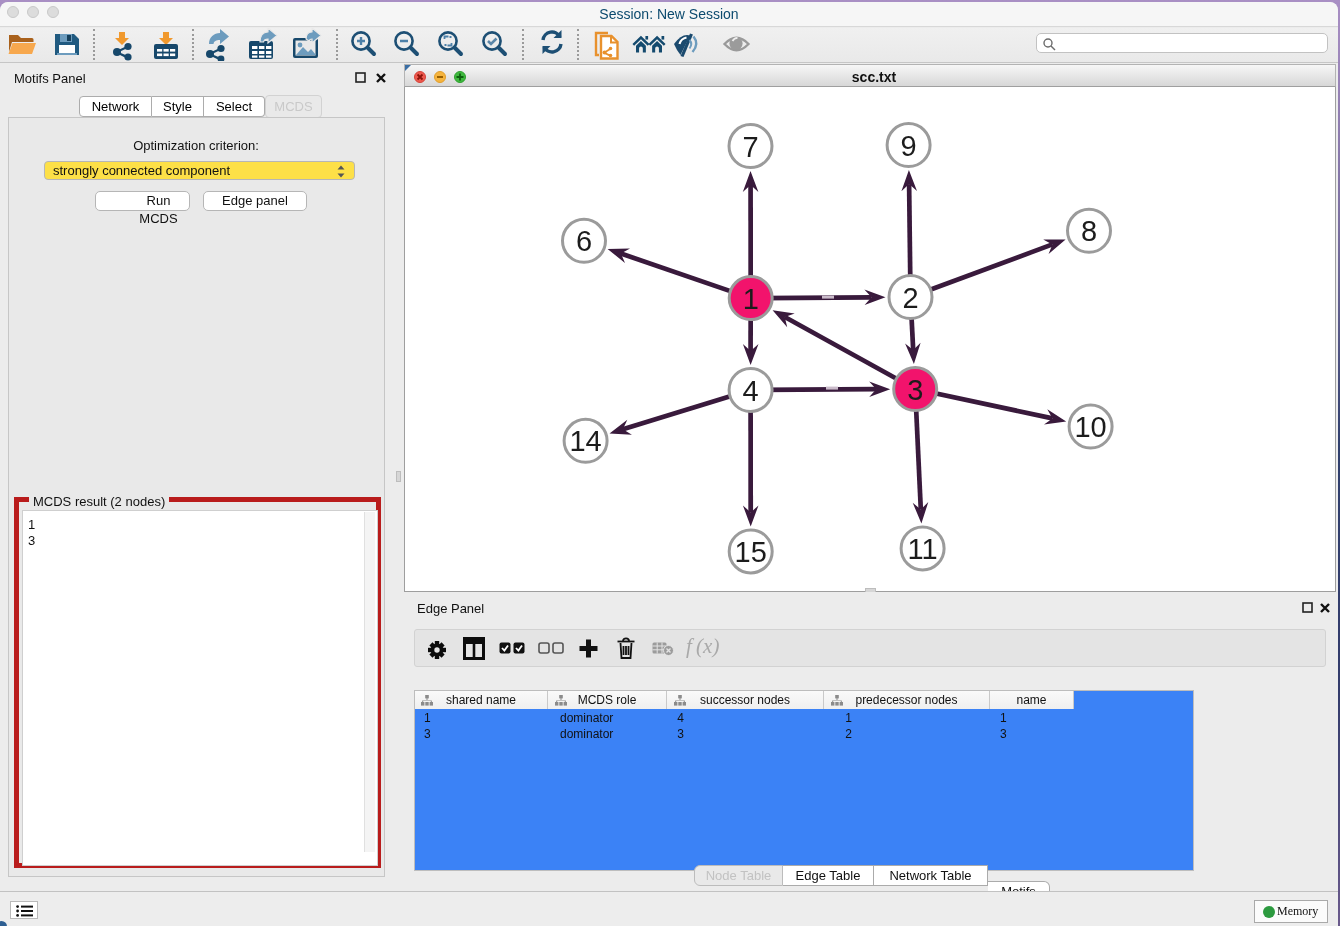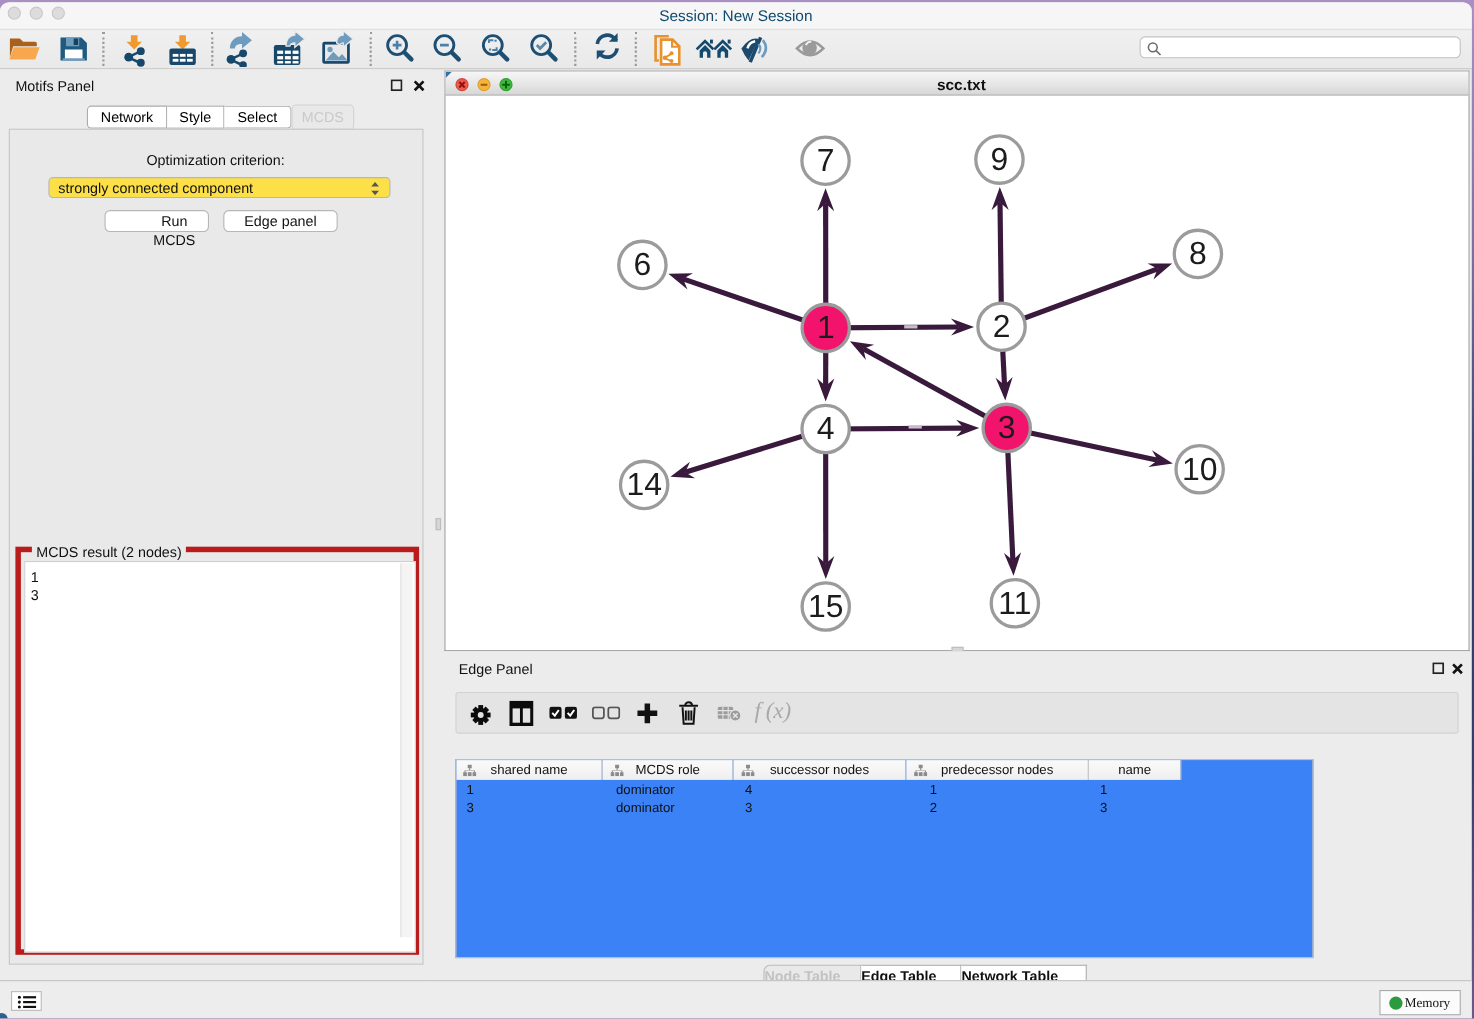--- a/index.html
+++ b/index.html
@@ -40,21 +40,21 @@
 #bluecorner{position:absolute;left:0;top:0;width:6px;height:6px;background:#3a6ea5;clip-path:polygon(0 0,100% 0,0 100%);}
 
 #tp{position:absolute;left:404px;top:590px;width:932px;height:299px;background:#ececec;}
 #tphead{position:absolute;left:13px;top:9px;font-size:13px;color:#111;}
 #tptools{position:absolute;left:10px;top:37px;width:912px;height:38px;background:#e4e4e4;border:1px solid #d2d2d2;border-radius:3px;}
 #tbl{position:absolute;left:10px;top:98px;width:780px;height:181px;background:#3b82f6;border:1px solid #bdbdbd;}
 .th{position:absolute;top:0;height:18px;border-right:1px solid #c9c9c9;background:linear-gradient(#fafafa,#efefef);}
 .th .lbl{position:absolute;top:2px;width:100%;text-align:center;font-size:12px;color:#111;}
 .cell{position:absolute;font-size:12px;color:#111;height:16px;line-height:16px;}
 #tptabs{position:absolute;left:290px;top:273px;height:21px;}
-.btab{position:absolute;top:12px;height:21px;background:#fff;border:1px solid #ababab;font-size:13px;font-weight:700;color:#111;text-align:left;line-height:19px;}
+.btab{position:absolute;top:0;height:21px;background:#fff;border:1px solid #ababab;font-size:13px;font-weight:400;color:#111;text-align:center;line-height:19px;}
 
 #sb{position:absolute;left:0;top:889px;width:1338px;height:35px;background:#ededed;border-top:1px solid #c2c2c2;}
 #listbtn{position:absolute;left:10px;top:9px;width:28px;height:18px;background:#fff;border:1px solid #b9b9b9;}
 #membtn{position:absolute;left:1254px;top:8px;width:74px;height:23px;background:#fbfbfb;border:1px solid #a9a9a9;font-size:12px;color:#111;}
 #membtn .dot{position:absolute;left:8px;top:5px;width:12px;height:12px;border-radius:50%;background:#2c9a3f;}
 #membtn .txt{position:absolute;left:22px;top:3px;font-family:Liberation Serif, serif;}
 </style></head><body>
 <div id="app">
     <div id="win">
 <div id="titlebar">

